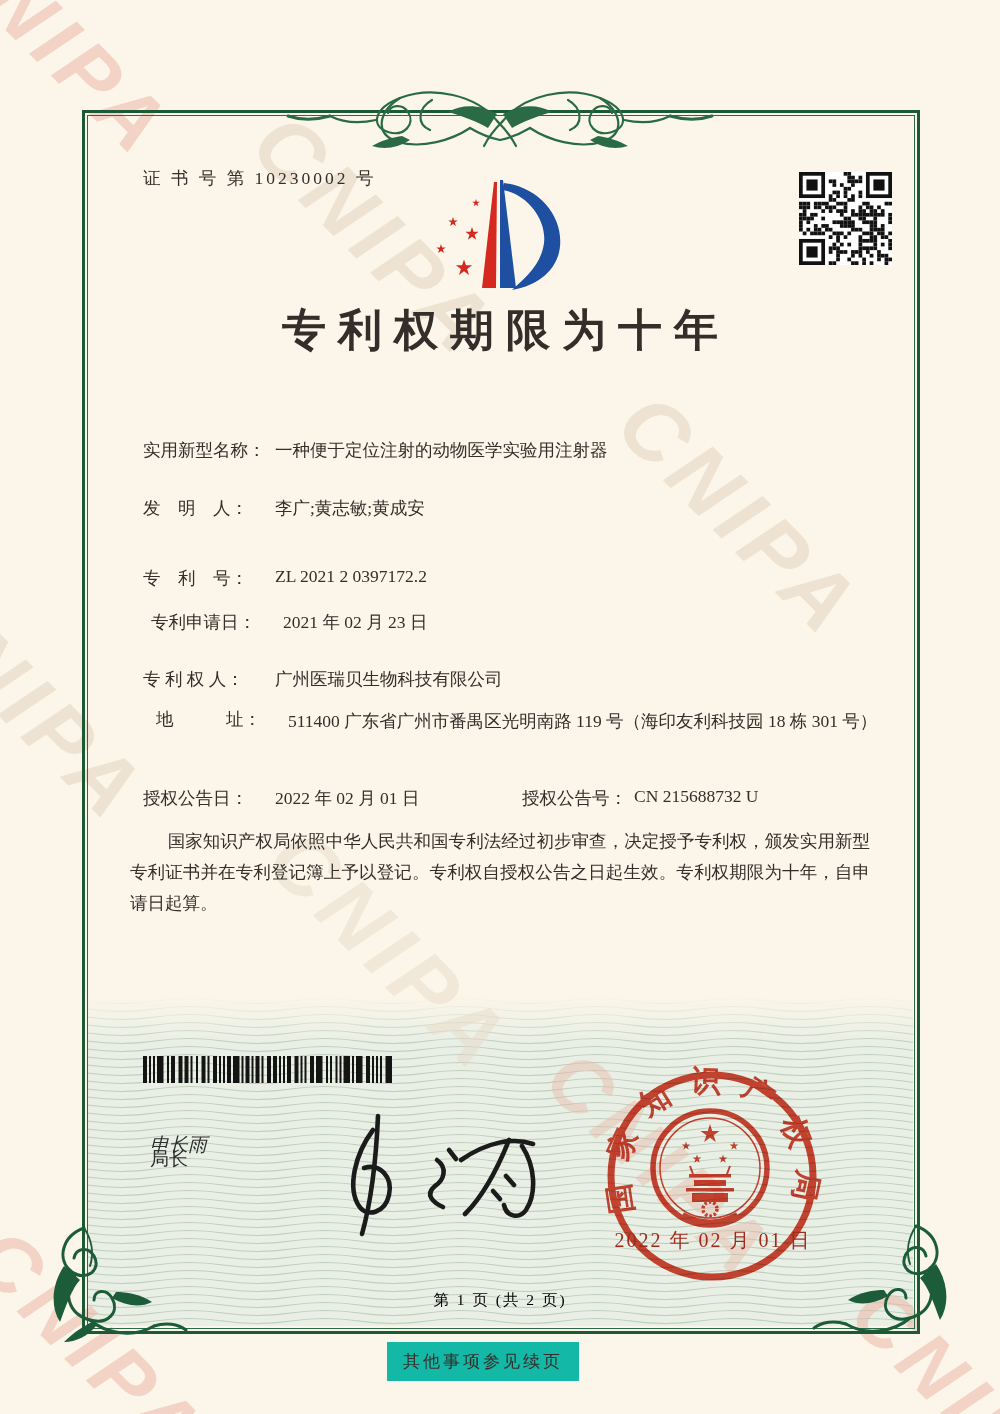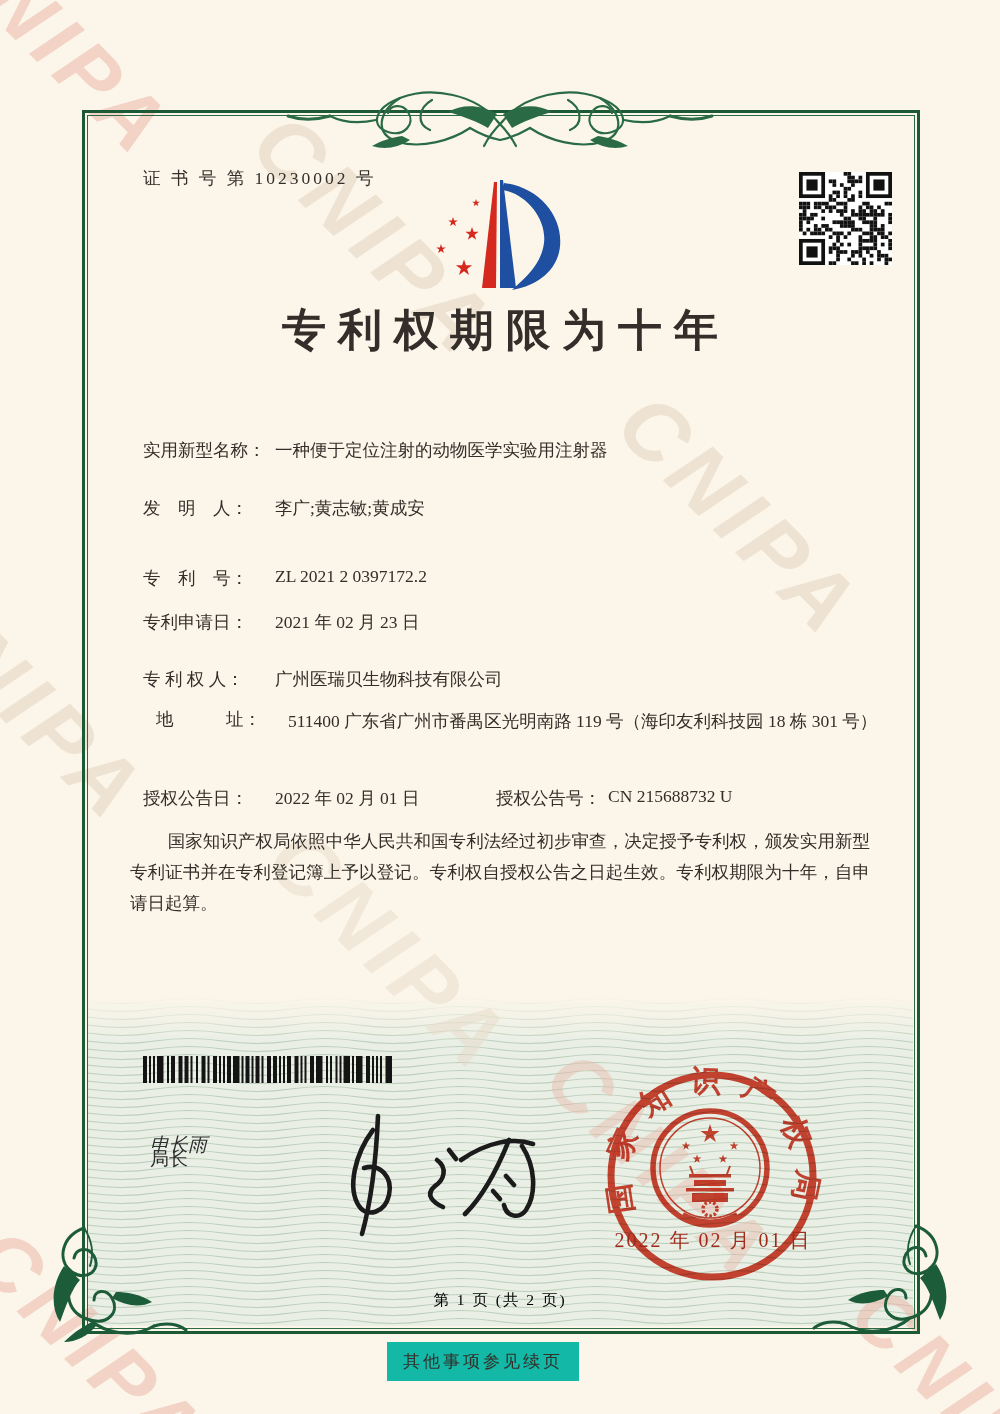--- a/index.html
+++ b/index.html
@@ -427,33 +427,33 @@
 
 <div class="row" style="top:438px;">
   <span class="lab">实用新型名称：</span><span class="val">一种便于定位注射的动物医学实验用注射器</span>
 </div>
 <div class="row" style="top:496px;">
   <span class="lab">发　明　人：</span><span class="val">李广;黄志敏;黄成安</span>
 </div>
 <div class="row" style="top:552px;margin-top:14px;">
   <span class="lab">专　利　号：</span><span class="val">ZL 2021 2 0397172.2</span>
 </div>
-<div class="row" style="top:610px;">
+<div class="row" style="top:610px;margin-left:8px;">
   <span class="lab">专利申请日：</span><span class="val">2021 年 02 月 23 日</span>
 </div>
 <div class="row" style="top:667px;">
   <span class="lab">专 利 权 人：</span><span class="val">广州医瑞贝生物科技有限公司</span>
 </div>
 <div class="row" style="top:707px;margin-left:13px;">
   <span class="lab">地　　　址：</span><span class="val val-wrap">511400 广东省广州市番禺区光明南路 119 号（海印友利科技园 18 栋 301 号）</span>
 </div>
 <div class="row" style="top:786px;">
   <span class="lab">授权公告日：</span><span class="val">2022 年 02 月 01 日</span>
 </div>
-<div class="row" style="top:786px;left:496px;">
+<div class="row" style="top:786px;left:522px;">
   <span class="lab" style="width:112px;">授权公告号：</span><span class="val">CN 215688732 U</span>
 </div>
 
 <div class="bodytext">
   <p>国家知识产权局依照中华人民共和国专利法经过初步审查，决定授予专利权，颁发实用新型专利证书并在专利登记簿上予以登记。专利权自授权公告之日起生效。专利权期限为十年，自申请日起算。</p>
 </div>
 
 <svg class="barcode" id="barcode" viewBox="0 0 258 27" preserveAspectRatio="none">
     <rect x="0" y="0" width="4" height="27" fill="#141414"></rect>
     <rect x="6" y="0" width="2" height="27" fill="#141414"></rect>

